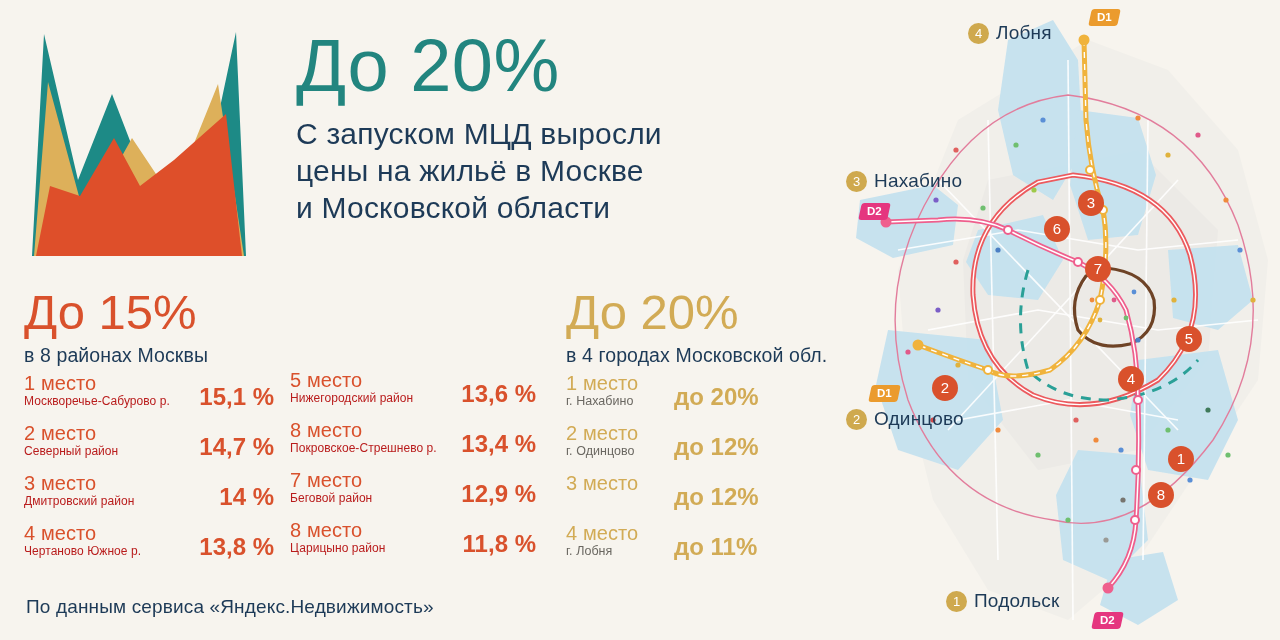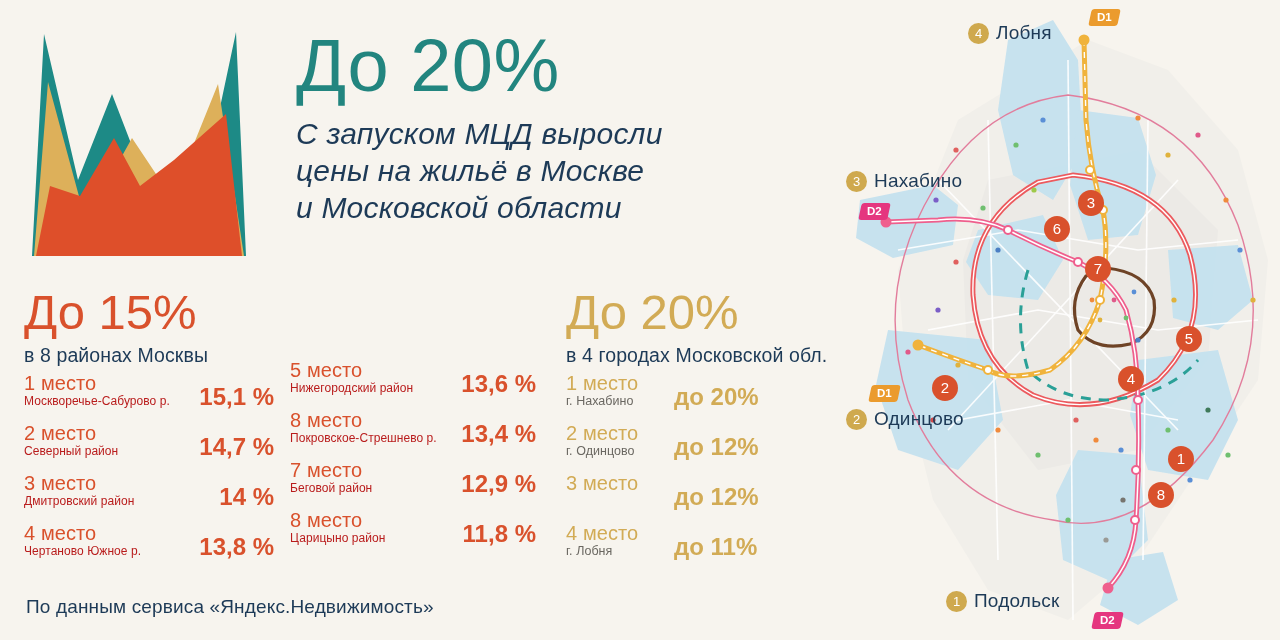--- a/index.html
+++ b/index.html
@@ -18,39 +18,39 @@
 
   
   .headline-block { position: absolute; left: 296px; top: 30px; width: 520px; }
   .headline-big {
     font-size: 74px; line-height: 0.98; font-weight: 400;
     color: #22857f; letter-spacing: 0.5px; white-space: nowrap;
   }
   .headline-sub {
     margin-top: 12px;
     font-size: 30px; line-height: 1.24; font-weight: 400;
-    color: #1d3a57; letter-spacing: 0.2px; font-style: italic;
+    color: #1d3a57; letter-spacing: 0.2px;
   }
 
   
   .sec { position: absolute; }
   .sec-left { left: 24px; top: 288px; }
   .sec-right { left: 566px; top: 288px; }
   .sec-big { font-size: 49px; line-height: 1.0; font-weight: 400; white-space: nowrap; }
   .sec-big.orange { color: #d9512c; }
   .sec-big.gold  { color: #d2ab55; }
   .sec-note {
     margin-top: 7px; font-size: 19.5px; color: #1d3a57;
     font-weight: 400; letter-spacing: 0.1px; white-space: nowrap;
   }
 
   
   .col { position: absolute; }
   .col-a { left: 24px;  top: 373px; width: 250px; }
-  .col-b { left: 290px; top: 360px; width: 248px; }
+  .col-b { left: 290px; top: 370px; width: 248px; }
   .col-c { left: 566px; top: 373px; width: 258px; }
 
   .row {
     position: relative; height: 50px;
   }
   .row .rank {
     font-size: 20px; line-height: 20px; font-weight: 400;
     letter-spacing: 0.1px;
   }
   .row .place {

